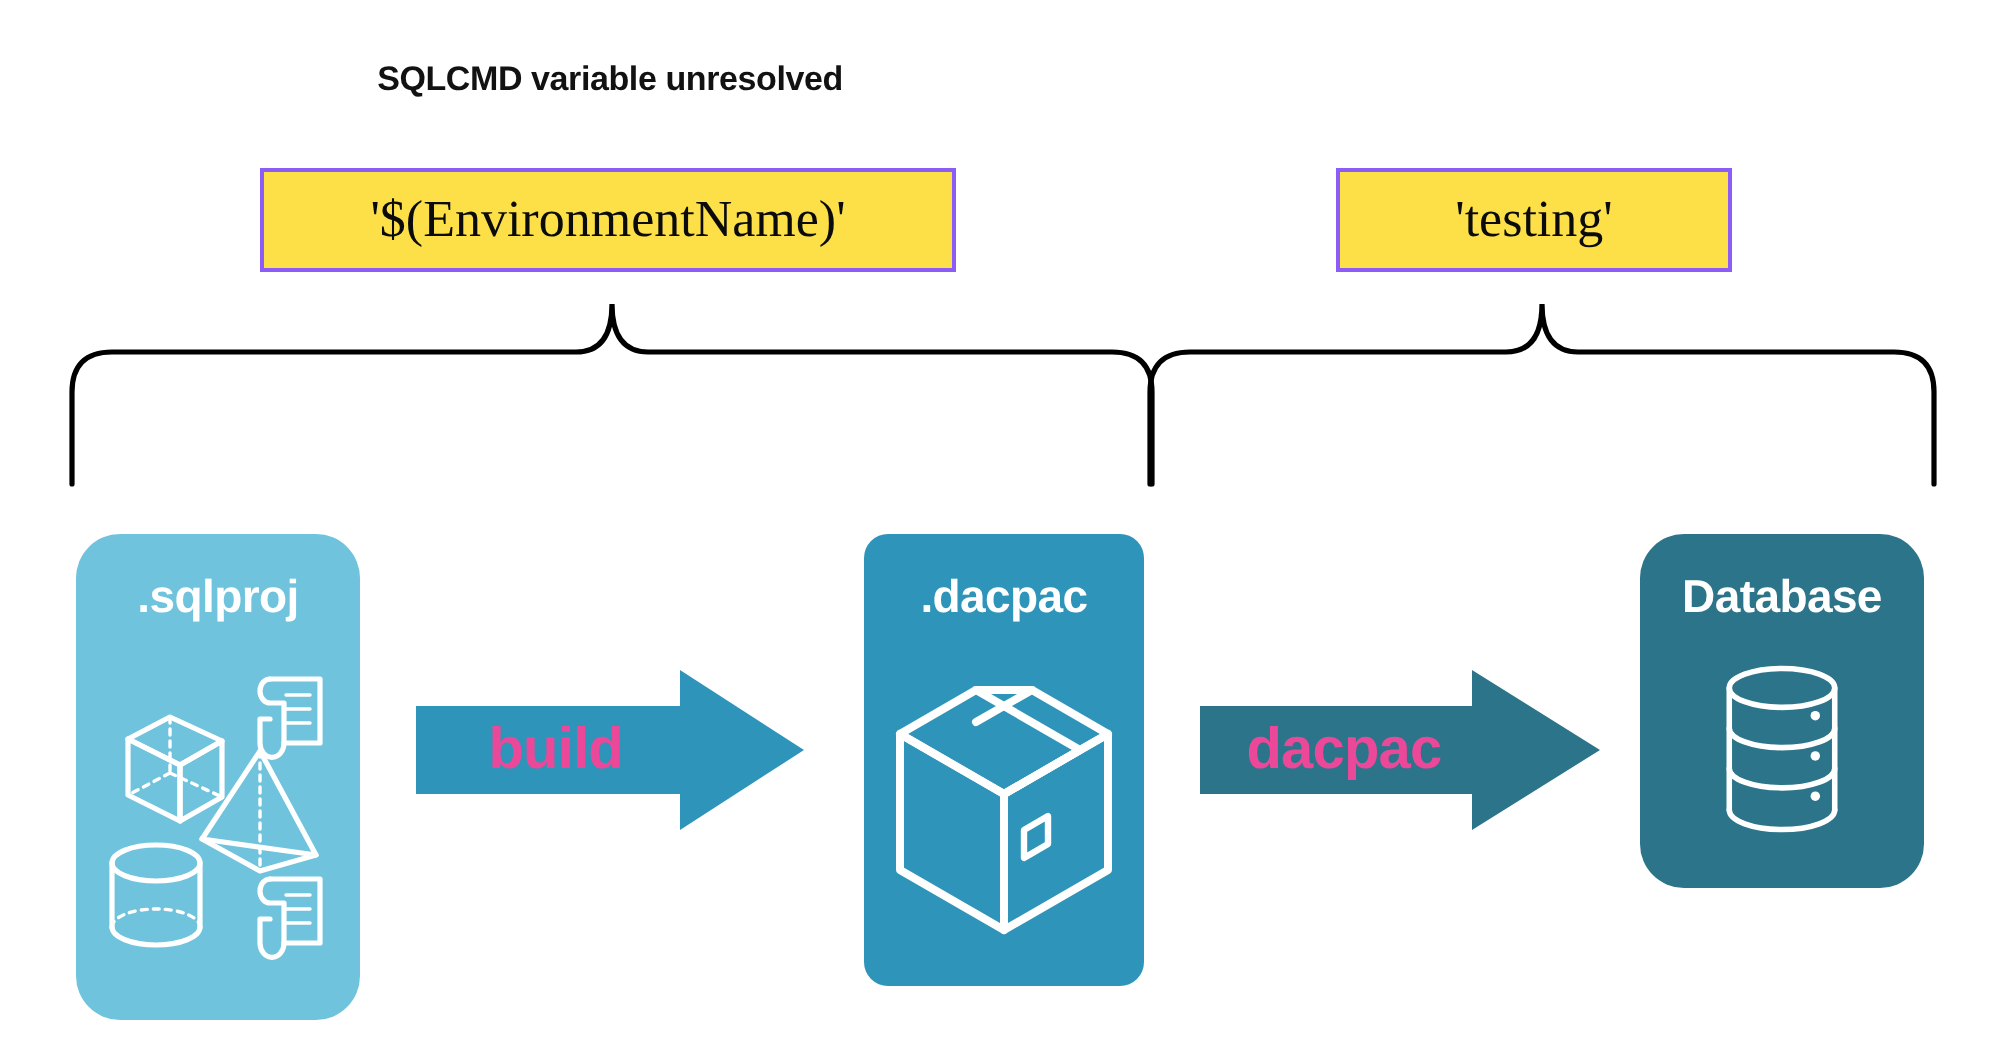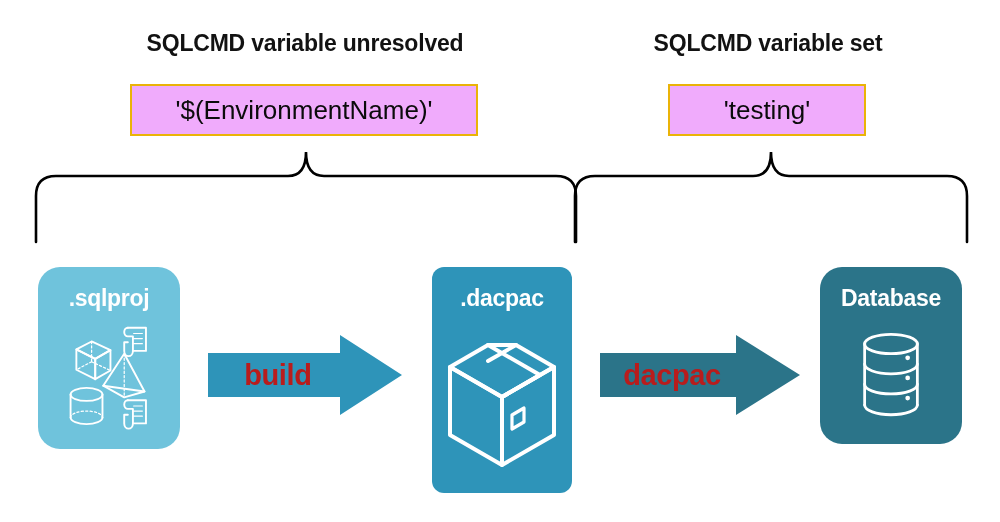--- a/index.html
+++ b/index.html
@@ -16,39 +16,39 @@
     height: 522px;
     background: #ffffff;
     overflow: hidden;
   }
 
   
   .heading {
     position: absolute;
     font-family: "Liberation Sans", sans-serif;
     font-weight: bold;
-    font-size: 23px;
+    font-size: 17px;
     color: #121212;
     letter-spacing: -0.2px;
     text-align: center;
     white-space: nowrap;
   }
   #heading-left  { left: 0px;   top: 30px; width: 610px; }
   #heading-right { left: 600px; top: 30px; width: 336px; }
 
   
   .code-box {
     position: absolute;
     box-sizing: border-box;
-    border: 2px solid #eab308;
-    background: #f0abfc;
+    border: 2px solid #8b5cf6;
+    background: #fde047;
     display: flex;
     align-items: center;
     justify-content: center;
-    font-family: Liberation Sans, sans-serif;
+    font-family: Liberation Serif, serif;
     font-size: 26px;
     color: #0b0b0b;
     letter-spacing: 0px;
     white-space: nowrap;
   }
   #code-box-left  { left: 130px; top: 84px; width: 348px; height: 52px; }
   #code-box-right { left: 668px; top: 84px; width: 198px; height: 52px; }
 
   
   .brace-wrap { position: absolute; }
@@ -76,57 +76,56 @@
     white-space: nowrap;
   }
   .card-art {
     position: absolute;
     left: 0; right: 0;
     top: 52px;
     bottom: 14px;
   }
   .card-art svg { display: block; width: 100%; height: 100%; }
 
-  #card-sqlproj  { left: 38px;  top: 267px; width: 142px; height: 182px; background: #6FC3DC; }
+  #card-sqlproj  { left: 38px;  top: 267px; width: 142px; height: 243px; background: #6FC3DC; }
   #card-dacpac   { left: 432px; top: 267px; width: 140px; height: 226px; background: #2E94B9; border-radius: 12px; }
   #card-database { left: 820px; top: 267px; width: 142px; height: 177px; background: #2B7489; }
 
   
   .arrow {
     position: absolute;
   }
   .arrow svg { display: block; width: 100%; height: 100%; }
   .arrow-label {
     position: absolute;
     top: 0;
     bottom: 0;
     left: 0;
     width: 72%;
     display: flex;
     align-items: center;
     justify-content: center;
     font-family: "Liberation Sans", sans-serif;
     font-weight: bold;
     font-size: 29px;
-    color: #b91c1c;
+    color: #ec4899;
     letter-spacing: -0.4px;
     white-space: nowrap;
     pointer-events: none;
   }
   #arrow-build  { left: 208px; top: 333px; width: 194px; height: 84px; }
   #arrow-deploy { left: 600px; top: 333px; width: 200px; height: 84px; }
 </style>
 </head>
 <body>
 
 <div id="canvas">
 
   <div class="heading" id="heading-left">SQLCMD variable unresolved</div>
 
-  <div class="heading" id="heading-right">SQLCMD variable set</div>
 
   <div class="code-box" id="code-box-left">'$(EnvironmentName)'</div>
 
   <div class="code-box" id="code-box-right">'testing'</div>
 
   <div class="brace-wrap" id="brace-left-wrap">
     <svg class="brace-svg" viewBox="0 0 560 96" preserveAspectRatio="none">
       <path d="M 10 94
                L 10 48
                Q 10 28 30 28

